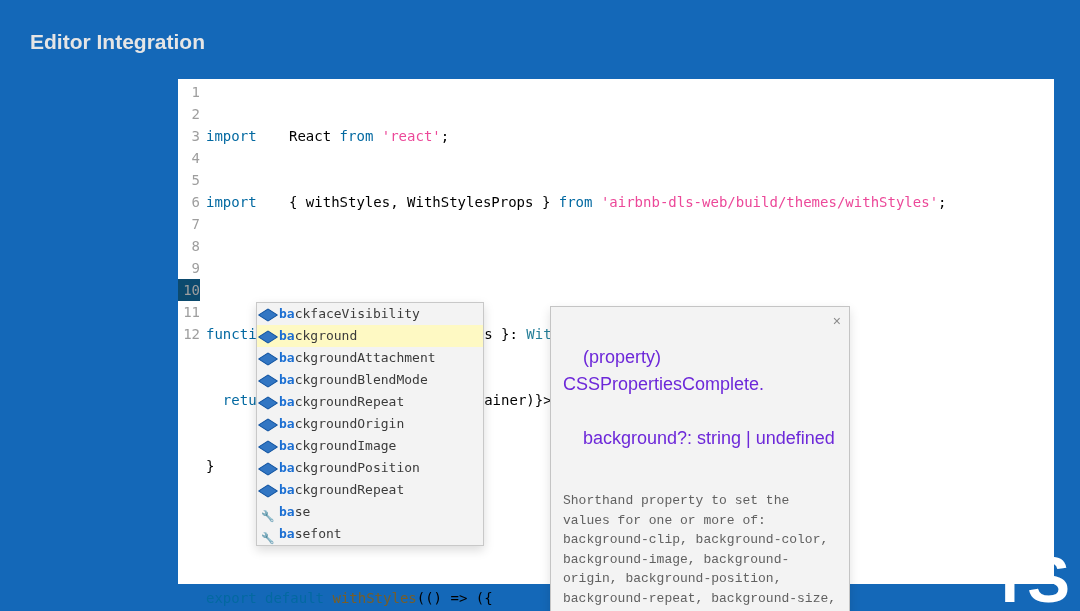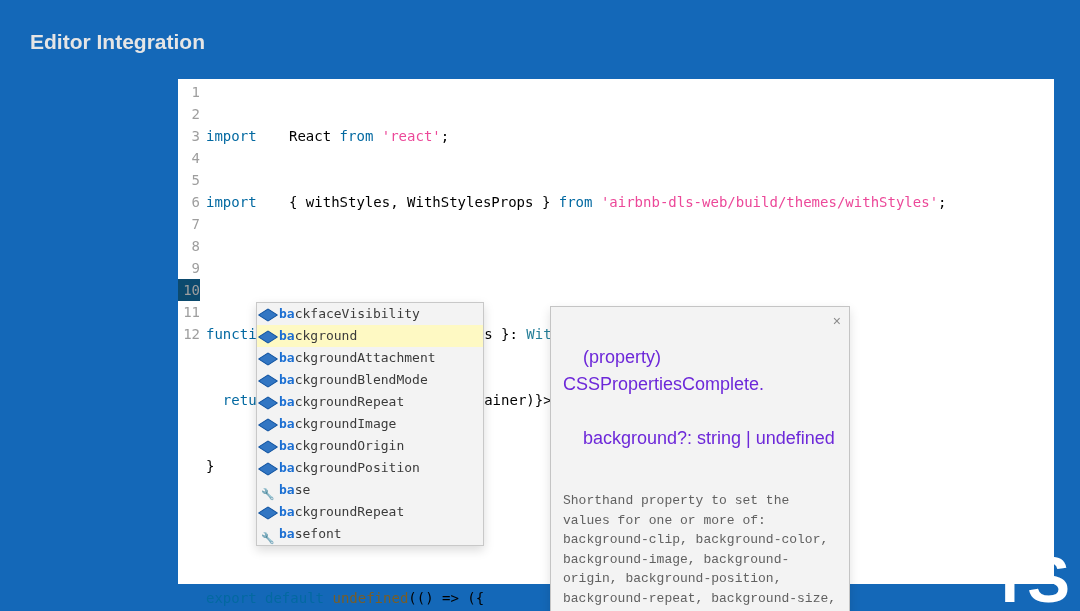--- a/index.html
+++ b/index.html
@@ -174,21 +174,21 @@
   </div>
 
   <div class="code">
     <div class="line"><span class="k-keyword">import</span> <span class="k-ident">React</span> <span class="k-keyword">from</span> <span class="k-str">'react'</span><span>;</span></div>
     <div class="line"><span class="k-keyword">import</span> <span class="k-ident">{ withStyles, WithStylesProps }</span> <span class="k-keyword">from</span> <span class="k-str">'airbnb-dls-web/build/themes/withStyles'</span><span>;</span></div>
     <div class="line"></div>
     <div class="line"><span class="k-keyword">function</span> <span class="k-func">MyComponent</span><span>({ css, styles }: </span><span class="k-type">WithStylesProps</span><span>) {</span></div>
     <div class="line">  <span class="k-keyword">return</span><span> &lt;</span><span class="k-tag">div</span><span> {...css(styles.container)}&gt;</span><span class="k-comment">{/* ... */}</span><span>&lt;/</span><span class="k-tag">div</span><span>&gt;;</span></div>
     <div class="line"><span>}</span></div>
     <div class="line"></div>
-    <div class="line"><span class="k-keyword">export</span> <span class="k-keyword">default</span> <span class="k-func">undefined</span><span>(() =&gt; ({</span></div>
+    <div class="line"><span class="k-keyword">export</span> <span class="k-keyword">default</span> <span class="k-func">withStyles</span><span>(() =&gt; ({</span></div>
     
     
     
     
   </div>
 </div>
 
 <div class="suggest-popup" id="suggest">
     <div class="suggest-item">
       <span class="sicon-prop"></span>
@@ -205,37 +205,37 @@
     <div class="suggest-item">
       <span class="sicon-prop"></span>
       <span><span class="match">ba</span><span class="rest">ckgroundBlendMode</span></span>
     </div>
     <div class="suggest-item">
       <span class="sicon-prop"></span>
       <span><span class="match">ba</span><span class="rest">ckgroundRepeat</span></span>
     </div>
     <div class="suggest-item">
       <span class="sicon-prop"></span>
+      <span><span class="match">ba</span><span class="rest">ckgroundOrigin</span></span>
+    </div>
+    <div class="suggest-item">
+      <span class="sicon-prop"></span>
       <span><span class="match">ba</span><span class="rest">ckgroundImage</span></span>
     </div>
     <div class="suggest-item">
       <span class="sicon-prop"></span>
-      <span><span class="match">ba</span><span class="rest">ckgroundOrigin</span></span>
-    </div>
-    <div class="suggest-item">
-      <span class="sicon-prop"></span>
       <span><span class="match">ba</span><span class="rest">ckgroundPosition</span></span>
+    </div>
+    <div class="suggest-item">
+      <span class="sicon-prop"></span>
+      <span><span class="match">ba</span><span class="rest">ckgroundRepeat</span></span>
     </div>
     <div class="suggest-item">
       <span class="sicon-wrench"></span>
       <span><span class="match">ba</span><span class="rest">se</span></span>
-    </div>
-    <div class="suggest-item">
-      <span class="sicon-prop"></span>
-      <span><span class="match">ba</span><span class="rest">ckgroundRepeat</span></span>
     </div>
     <div class="suggest-item">
       <span class="sicon-wrench"></span>
       <span><span class="match">ba</span><span class="rest">sefont</span></span>
     </div>
   </div>
 
 <div class="doc-popup">
   <span class="doc-close">×</span>
   <div class="doc-sig">

